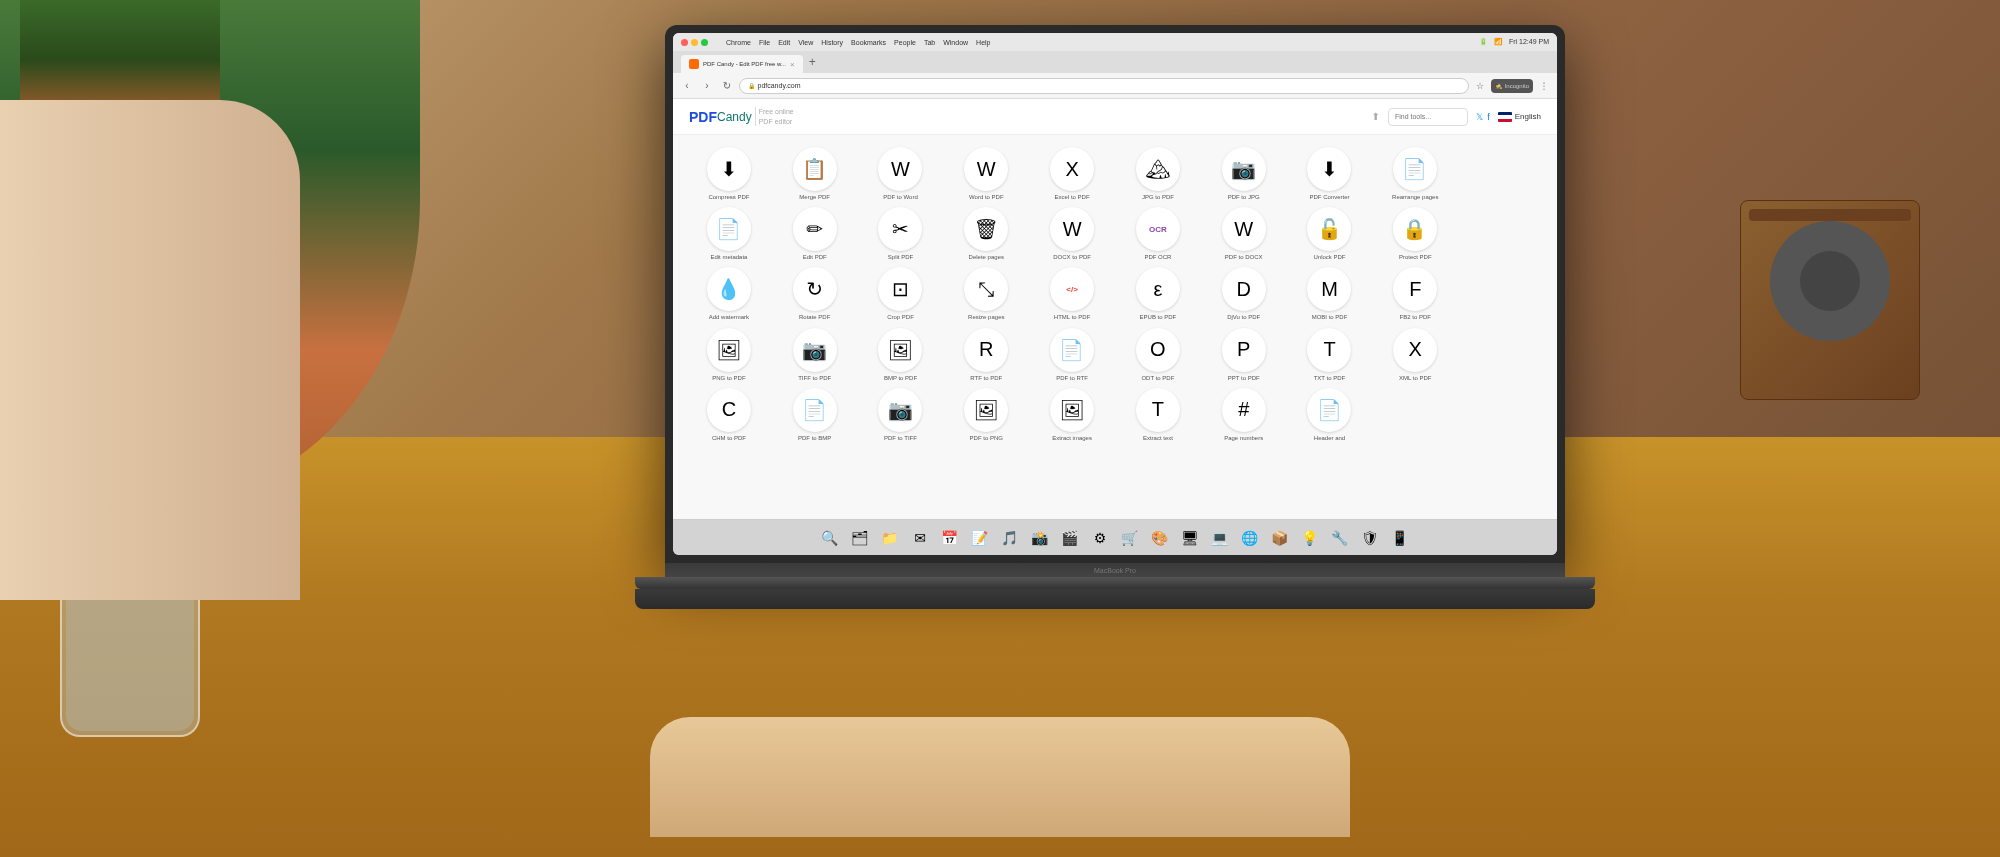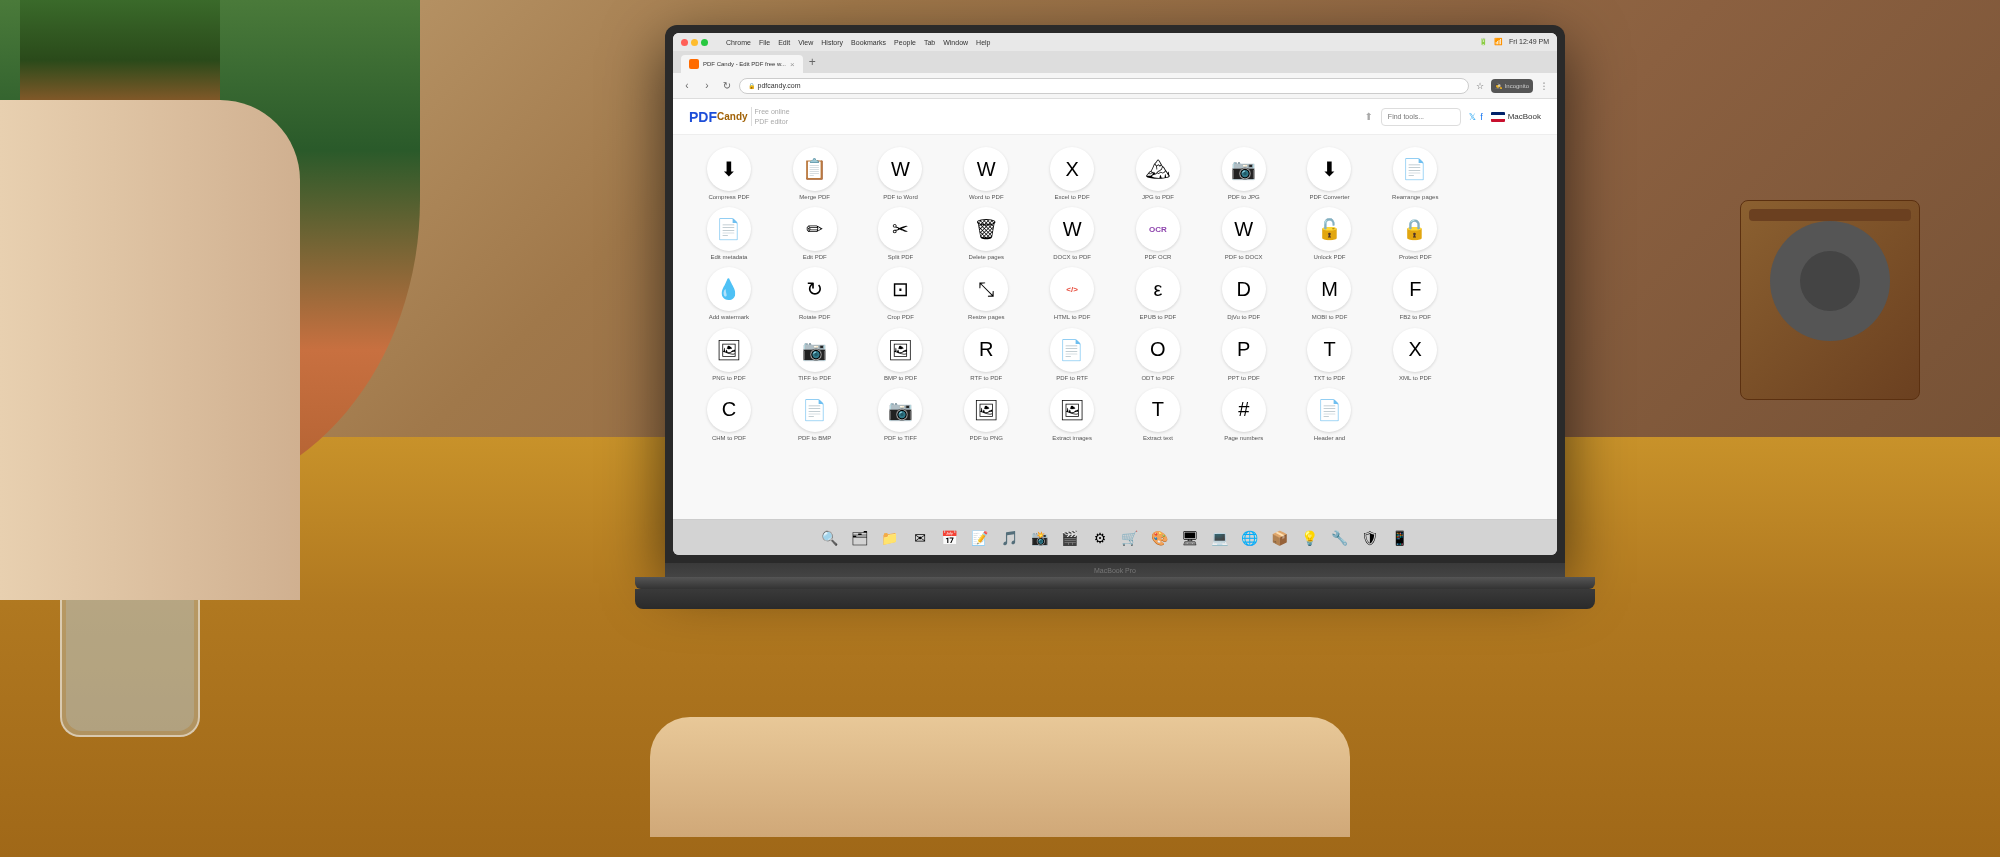--- a/index.html
+++ b/index.html
@@ -440,36 +440,36 @@
             <div class="browser-action-btn">⋮</div>
           </div>
         </div>
       </div>
 
       <div class="website-content">
 
         <div class="site-header">
           <div style="display:flex;align-items:center;">
             <span style="font-size:14px;font-weight:900;color:#1d4ed8;">PDF</span>
-            <span style="font-size:10px;font-weight:700;color:#a16207;">Candy</span>
+            <span style="font-size:12px;font-weight:400;color:#0f766e;">Candy</span>
             <span style="font-size:7px;color:#aaa;margin-left:3px;border-left:1px solid #ddd;padding-left:3px;line-height:1.3;">
               <span style="display:block;">Free online</span>
               <span style="display:block;">PDF editor</span>
             </span>
           </div>
           <div class="site-header-right">
             <span style="font-size:10px;color:#aaa;">⬆</span>
             <input class="search-box" type="text" placeholder="Find tools..." style="">
             <div class="social-icons">
               <span style="font-size:9px;color:#1da1f2;">𝕏</span>
               <span style="font-size:9px;color:#1877f2;">f</span>
             </div>
             <div class="lang-selector">
               <div class="flag-icon"></div>
-              <span>MacBook</span>
+              <span>English</span>
             </div>
           </div>
         </div>
 
         <div class="tools-grid" id="tools-container">
         <div class="tool-item">
               <div class="tool-icon" style="font-size: 20px;">⬇</div>
               <span class="tool-label">Compress PDF</span>
             </div>
             <div class="tool-item">

